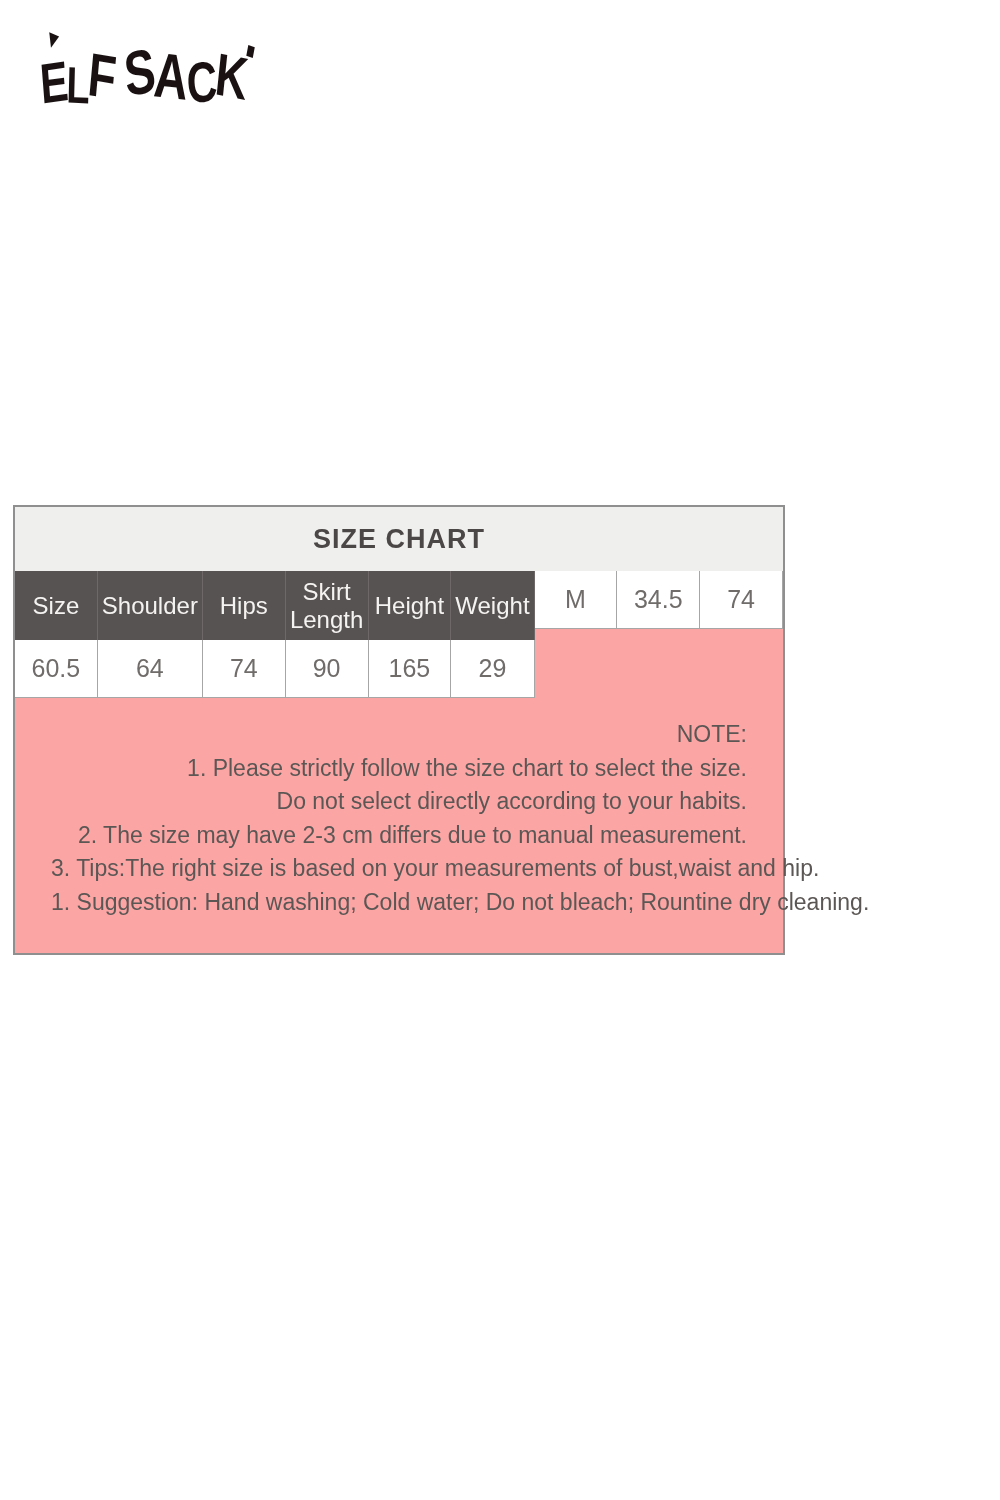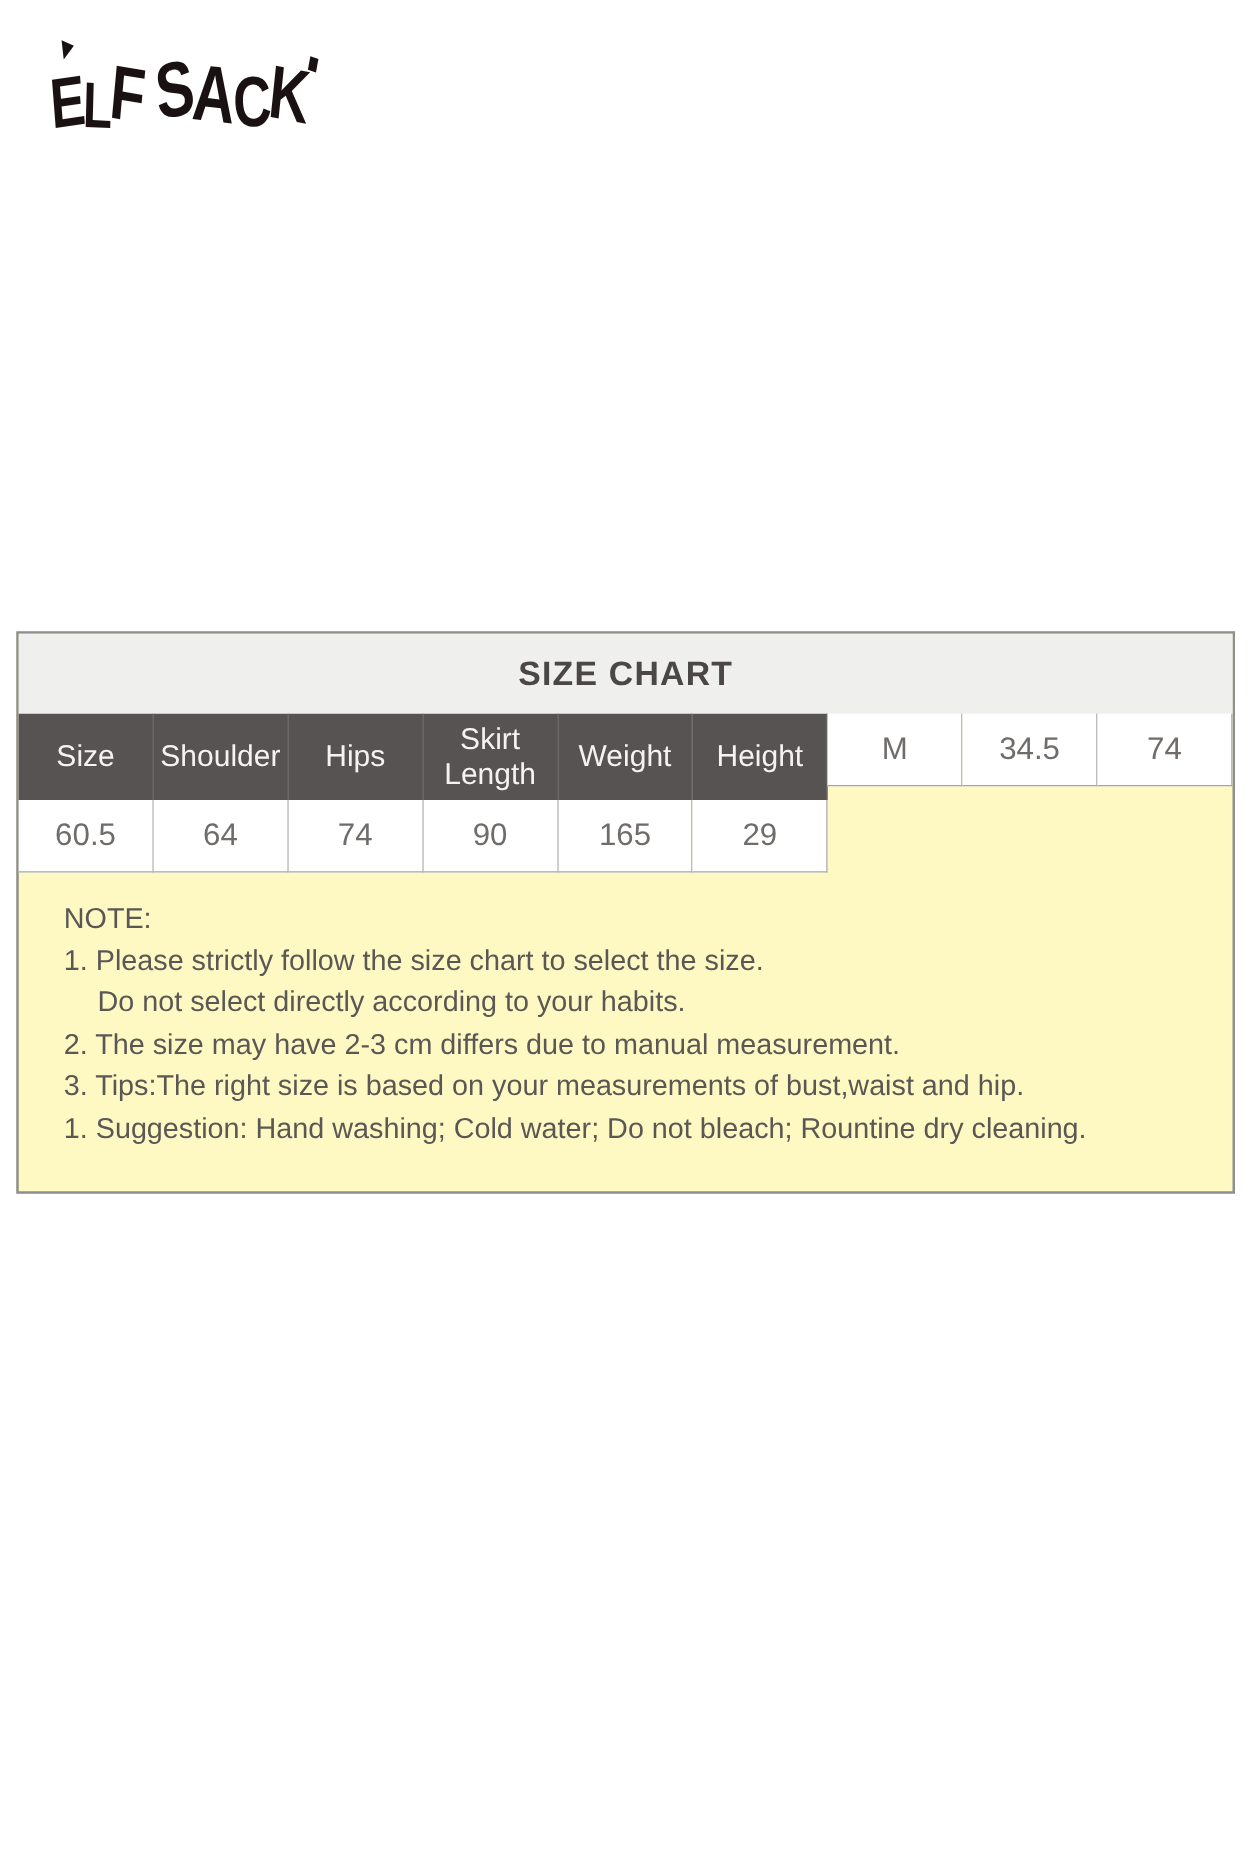--- a/index.html
+++ b/index.html
@@ -56,22 +56,22 @@
   }
   .logo-dot{
     position:absolute;right:-10px;top:4px;
     width:9px;height:11px;
     background:var(--logo-color);
     transform:rotate(14deg);
   }
 
   
   .chart-box{
-    position:absolute;left:13px;top:505px;width:975px;
-    background:#fef9c3;
+    position:absolute;left:13px;top:505px;width:772px;
+    background:#fca5a5;
     border:2px solid var(--box-border);
   }
   .title-bar{
     height:64px;
     background:var(--title-bg);
     display:flex;align-items:center;justify-content:center;
     font-size:27px;font-weight:bold;
     letter-spacing:1px;
     color:var(--title-color);
   }
@@ -98,42 +98,42 @@
   }
   .size-table .td:nth-child(18){border-right:none;}
 
   
   .notes{
     padding:20px 36px 34px 36px;
     color:var(--note-color);
     font-size:23px;
     line-height:33.5px;
   }
-  .note-line{white-space:nowrap;}
+  .note-line{white-space:nowrap;text-align:right;}
   .note-line.cont{padding-left:27px;}
 </style>
 </head>
 <body>
 
 <div class="logo">
   <span class="logo-mark"></span>
   <span class="logo-dot"></span>
 <span class="lg l0">E</span><span class="lg l1">L</span><span class="lg l2">F</span><span class="lg l3">&nbsp;</span><span class="lg l4">S</span><span class="lg l5">A</span><span class="lg l6">C</span><span class="lg l7">K</span></div>
 
 <div class="chart-box">
 
   <div class="title-bar">SIZE CHART</div>
 
   <div class="size-table">
     <div class="th">Size</div>
     <div class="th">Shoulder</div>
     <div class="th">Hips</div>
     <div class="th">Skirt Length</div>
+    <div class="th">Height</div>
     <div class="th">Weight</div>
-    <div class="th">Height</div>
 
     <div class="td">M</div>
     <div class="td">34.5</div>
     <div class="td">74</div>
     <div class="td">60.5</div>
     <div class="td">64</div>
     <div class="td">74</div>
     <div class="td">90</div>
     <div class="td">165</div>
     <div class="td">29</div>

